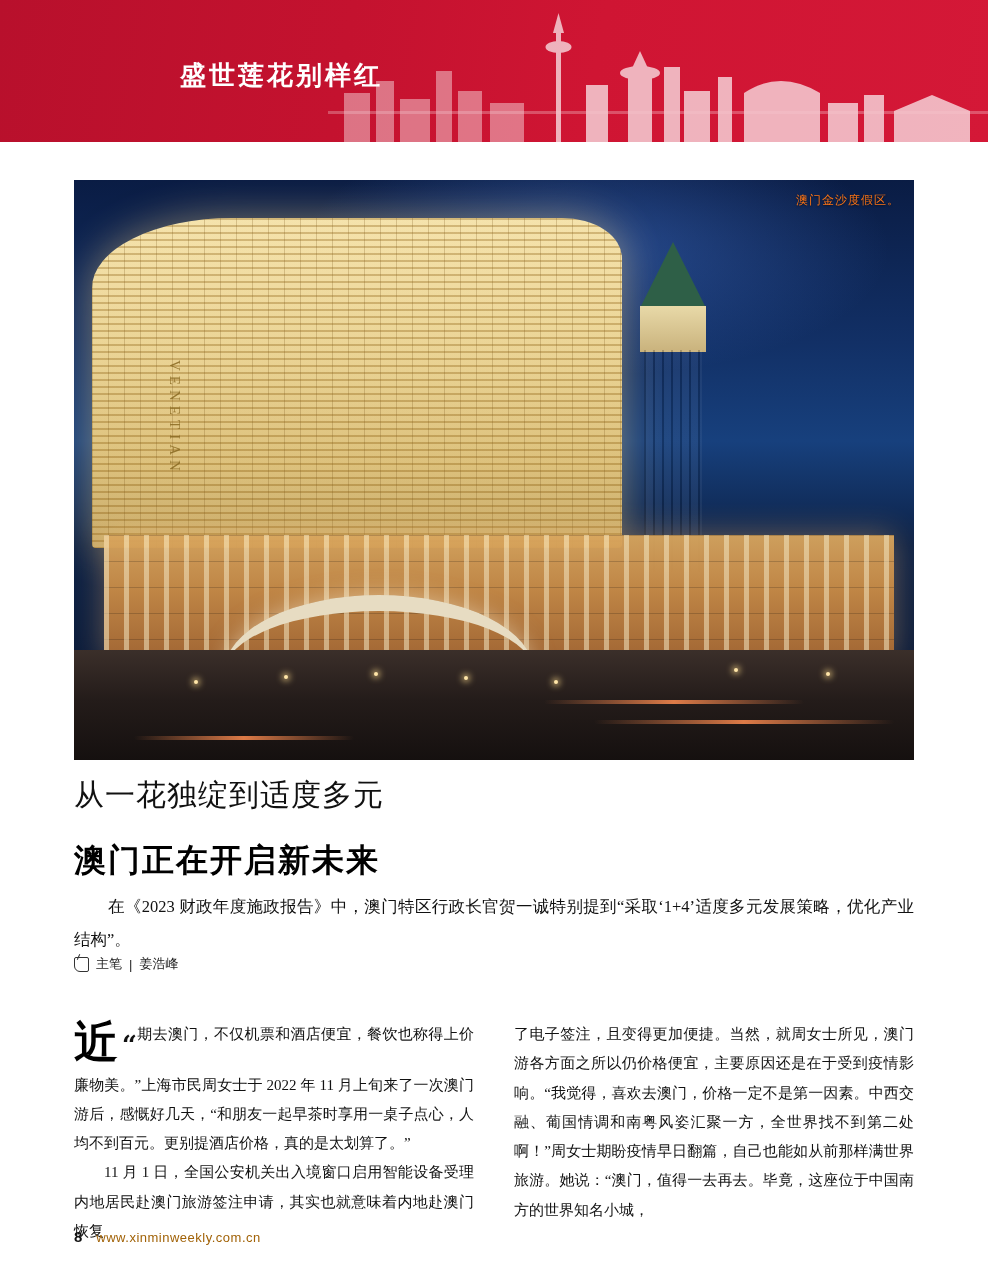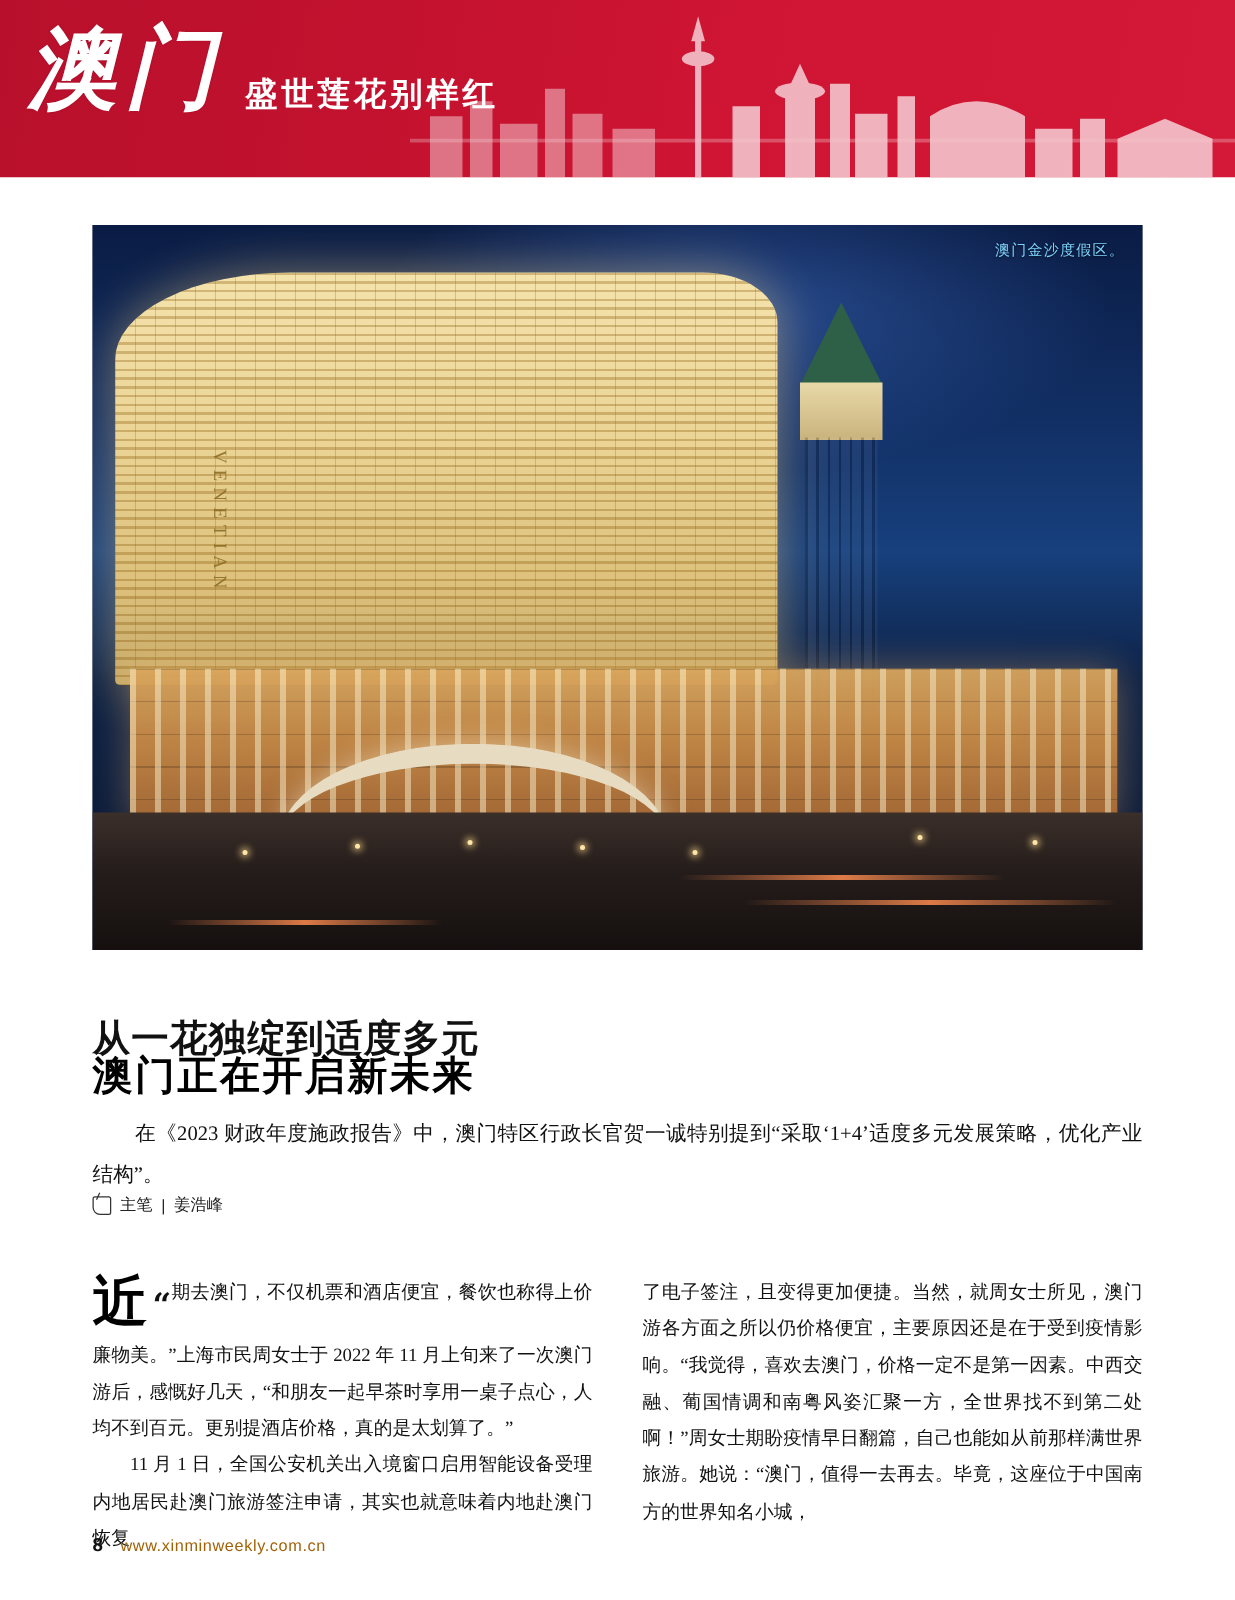--- a/index.html
+++ b/index.html
@@ -39,21 +39,21 @@
     font-size: 72px;
     font-weight: bold;
     color: #ffffff;
     letter-spacing: 6px;
     line-height: 1;
     text-shadow: 0 0 2px rgba(0,0,0,0.12);
     font-style: italic;
   }
   .banner-sub {
     position: absolute;
-    left: 196px;
+    left: 180px;
     top: 58px;
     font-family: "DejaVu Serif", serif;
     font-size: 26px;
     font-weight: bold;
     color: #ffffff;
     letter-spacing: 3px;
   }
   .banner-bottom-rule {
     position: absolute;
     left: 0; top: 142px;
@@ -177,38 +177,37 @@
     position: absolute;
     width: 4px; height: 4px;
     border-radius: 50%;
     background: #ffe6a8;
     box-shadow: 0 0 6px 2px rgba(255,220,140,0.7);
   }
   .photo-credit {
     position: absolute;
     right: 14px;
     top: 12px;
-    color: #7dd3fc;
+    color: #f97316;
     font-size: 12px;
     font-family: "Liberation Sans", sans-serif;
     letter-spacing: 1px;
     text-shadow: 0 1px 2px rgba(0,0,0,0.6);
   }
 
   
   .kicker {
     position: absolute;
     left: 74px;
     top: 775px;
     font-family: "DejaVu Serif", serif;
     font-size: 30px;
-    font-weight: bold;
+    font-weight: normal;
     color: #111111;
     letter-spacing: 1px;
-    margin-top: 36px;
   }
   .headline {
     position: absolute;
     left: 74px;
     top: 818px;
     font-family: "DejaVu Sans", sans-serif;
     font-size: 32px;
     font-weight: bold;
     color: #000000;
     letter-spacing: 2px;
@@ -345,21 +344,20 @@
 
       <path d="M566 135 L566 104 L604 88 L642 104 L642 135 Z"></path>
       <rect x="576" y="110" width="8" height="25"></rect>
       <rect x="598" y="110" width="12" height="25"></rect>
       <rect x="622" y="110" width="8" height="25"></rect>
     </g>
     <g fill="#ffffff" opacity="0.35">
       <rect x="0" y="104" width="660" height="3"></rect>
     </g>
   </svg>
-  <div class="banner-title">澳门</div>
   <div class="banner-sub">盛世莲花别样红</div>
 </div>
 <div class="banner-bottom-rule"></div>
 
 <div class="photo-wrap">
   <div class="photo">
     <div class="hotel">
       <div class="hotel-lines"></div>
       <div class="hotel-vert"></div>
     </div>

